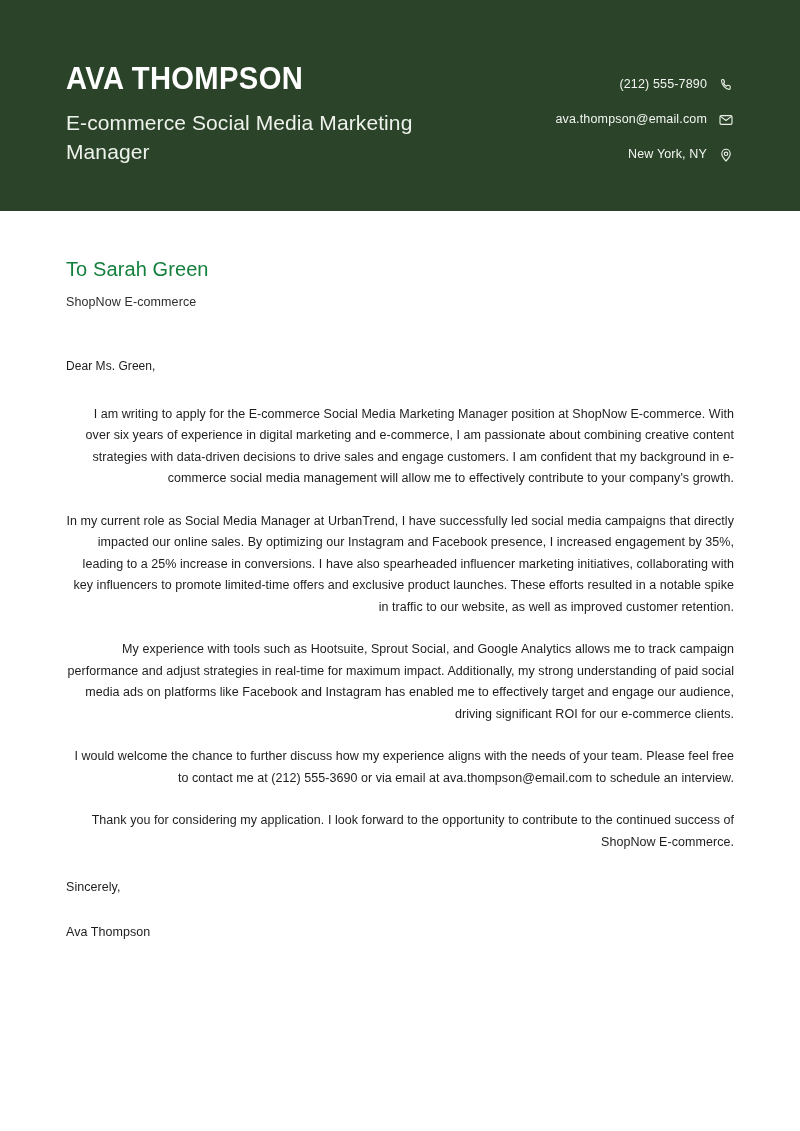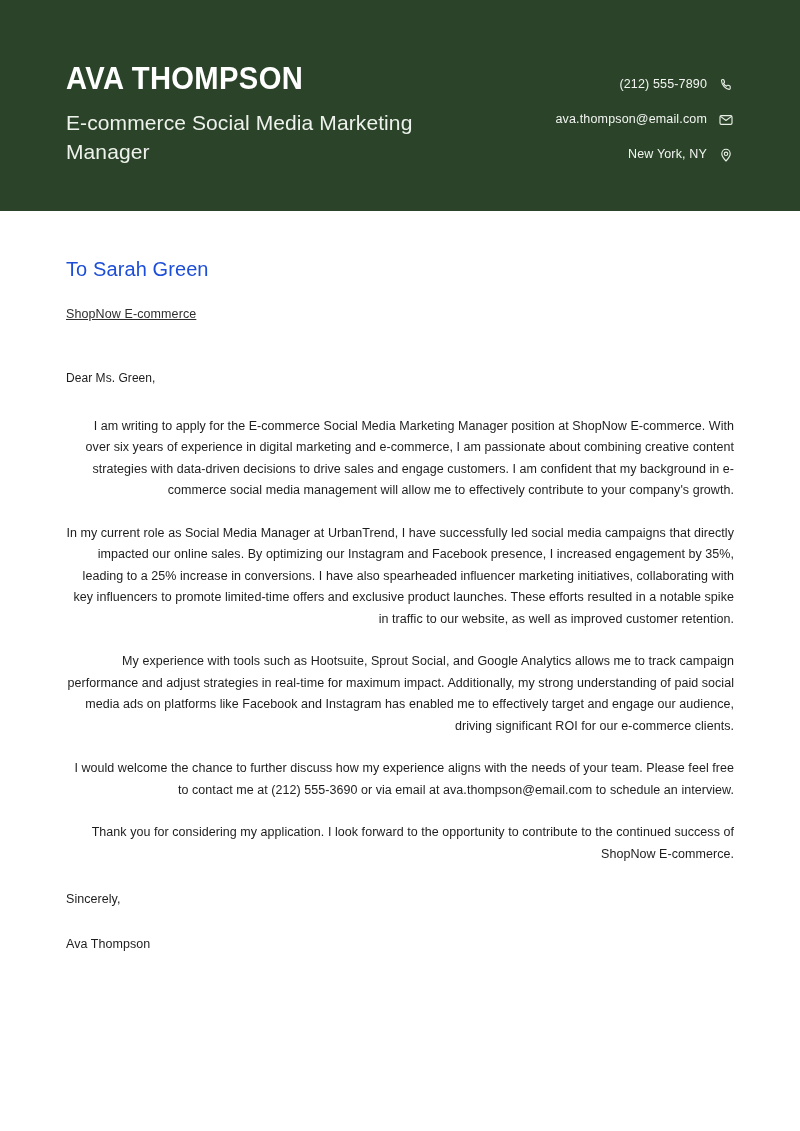--- a/index.html
+++ b/index.html
@@ -113,32 +113,31 @@
   }
 
   .recipient {
     padding-top: 45px;
   }
 
   .recipient-name {
     margin: 0;
     font-size: 20px;
     font-weight: normal;
-    color: #1d4ed8;
+    color: #15803d;
     letter-spacing: 0.1px;
     line-height: 1.3;
   }
 
   .recipient-company {
-    margin: 24px 0 0 0;
+    margin: 12px 0 0 0;
     font-size: 12.5px;
     color: #2e2e2e;
     letter-spacing: 0.1px;
     line-height: 1.3;
-    text-decoration: underline;
   }
 
   .letter {
     margin-top: 46px;
   }
 
   .salutation {
     font-size: 12px;
     color: #1d1d1d;
     line-height: 1.72;

